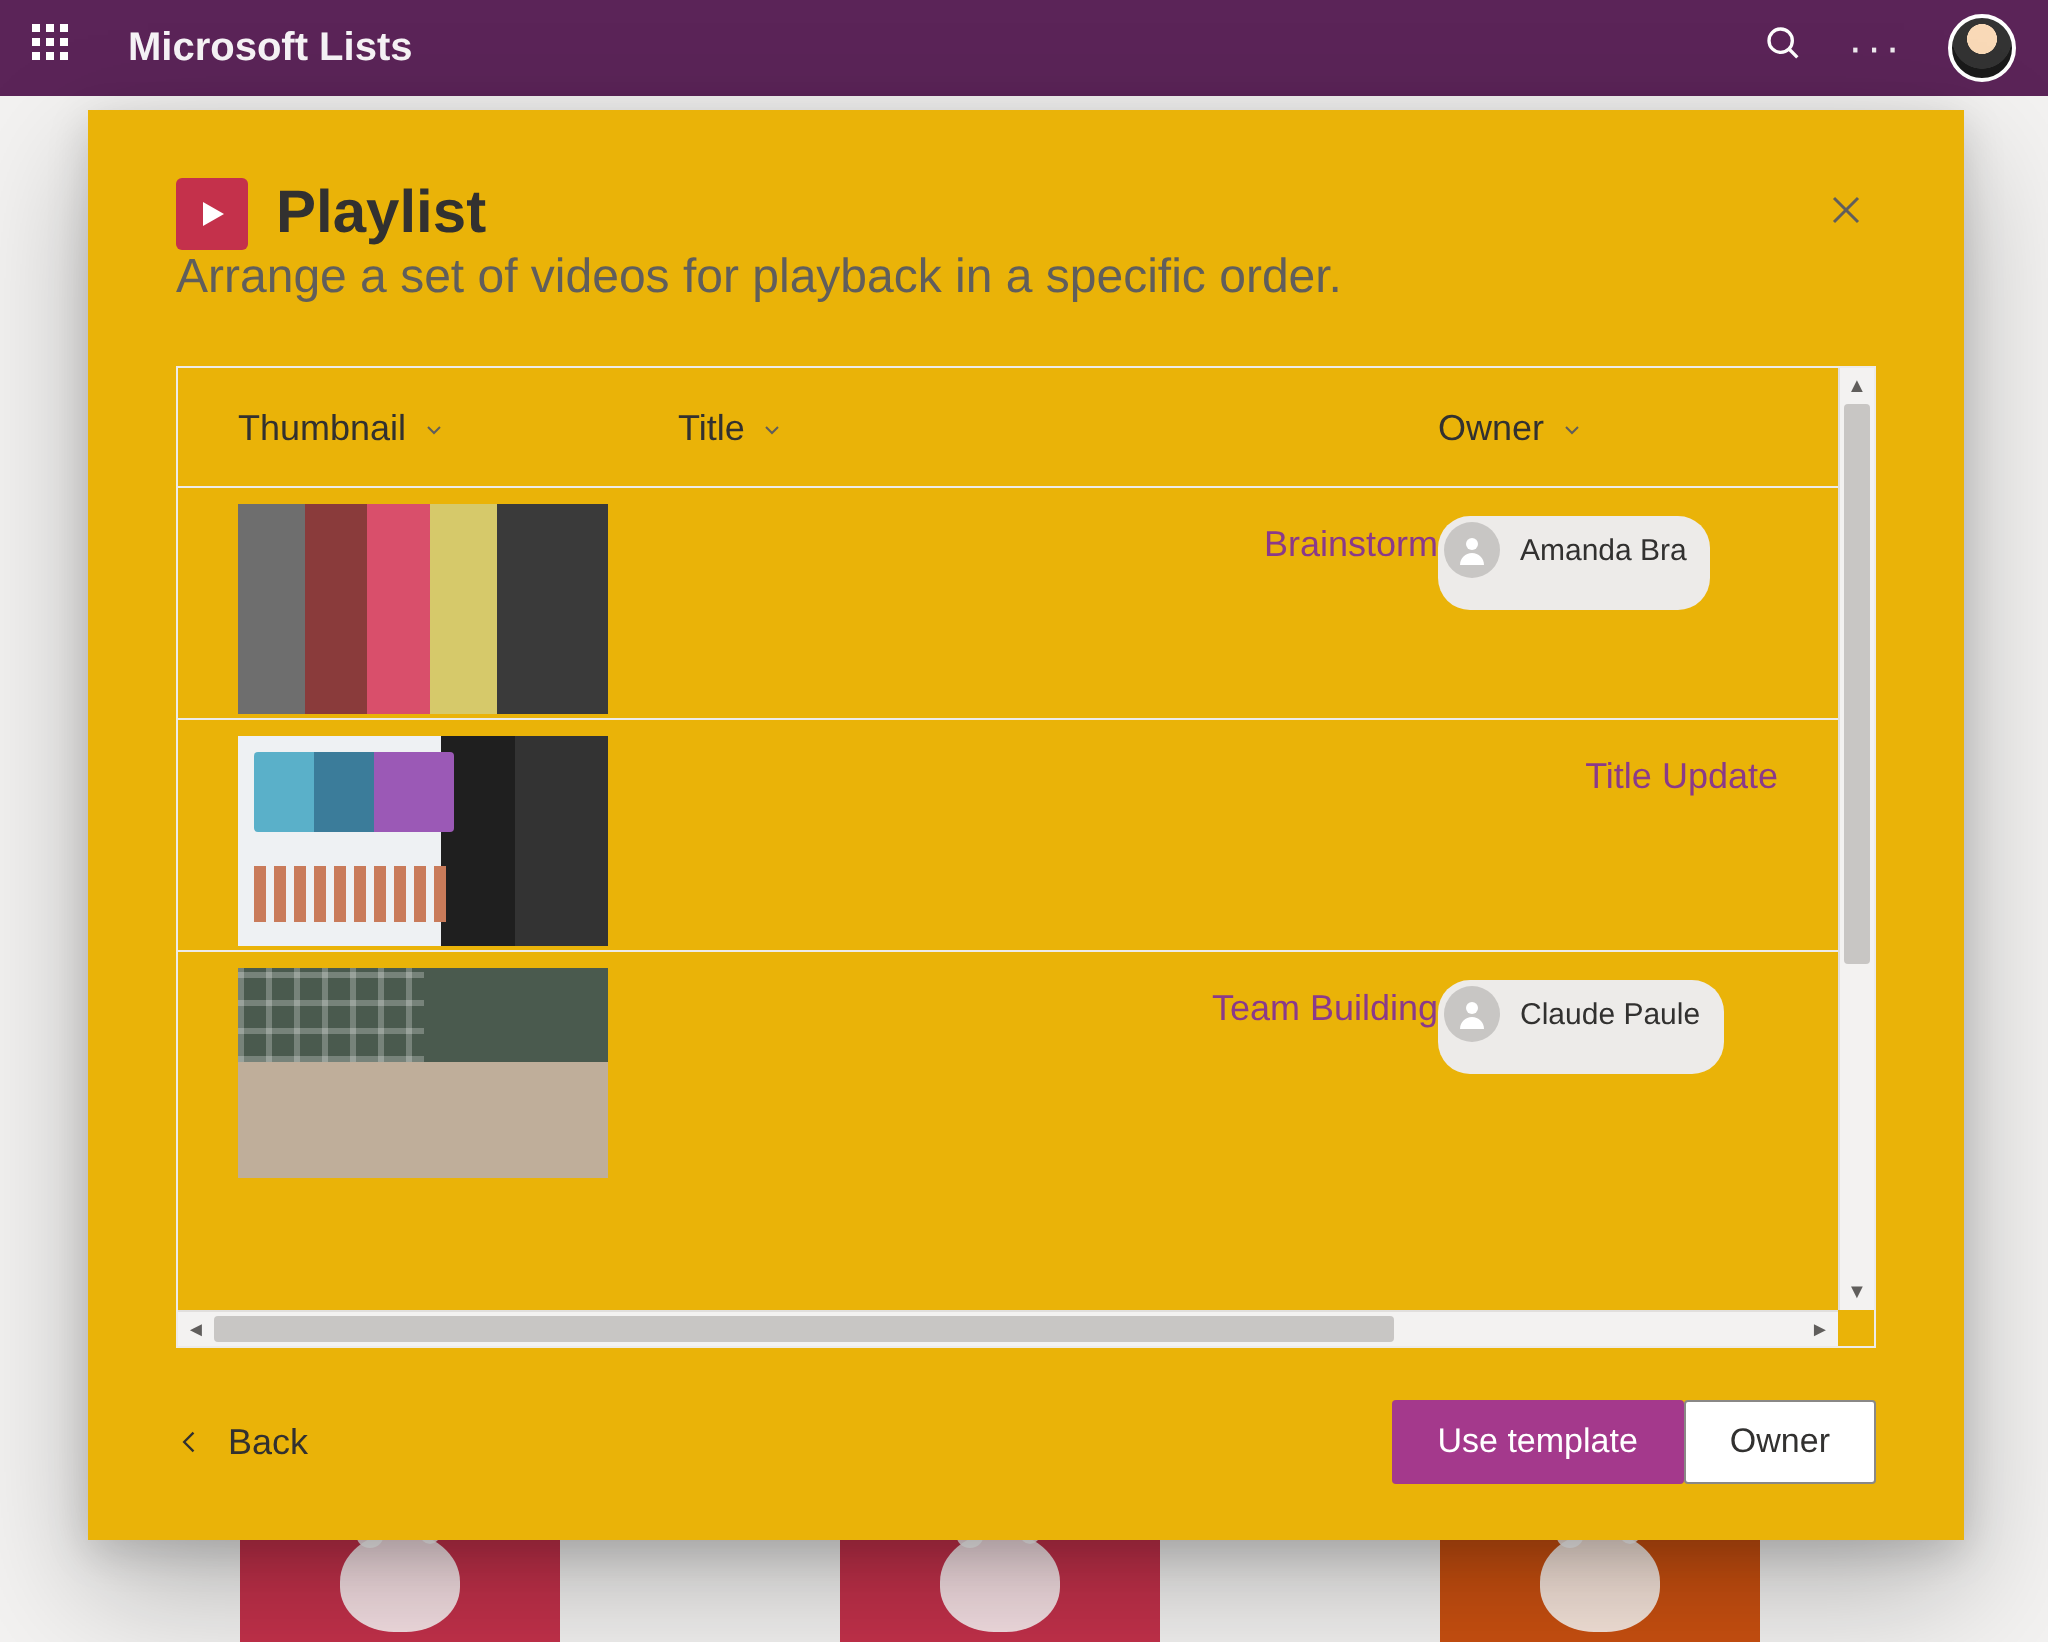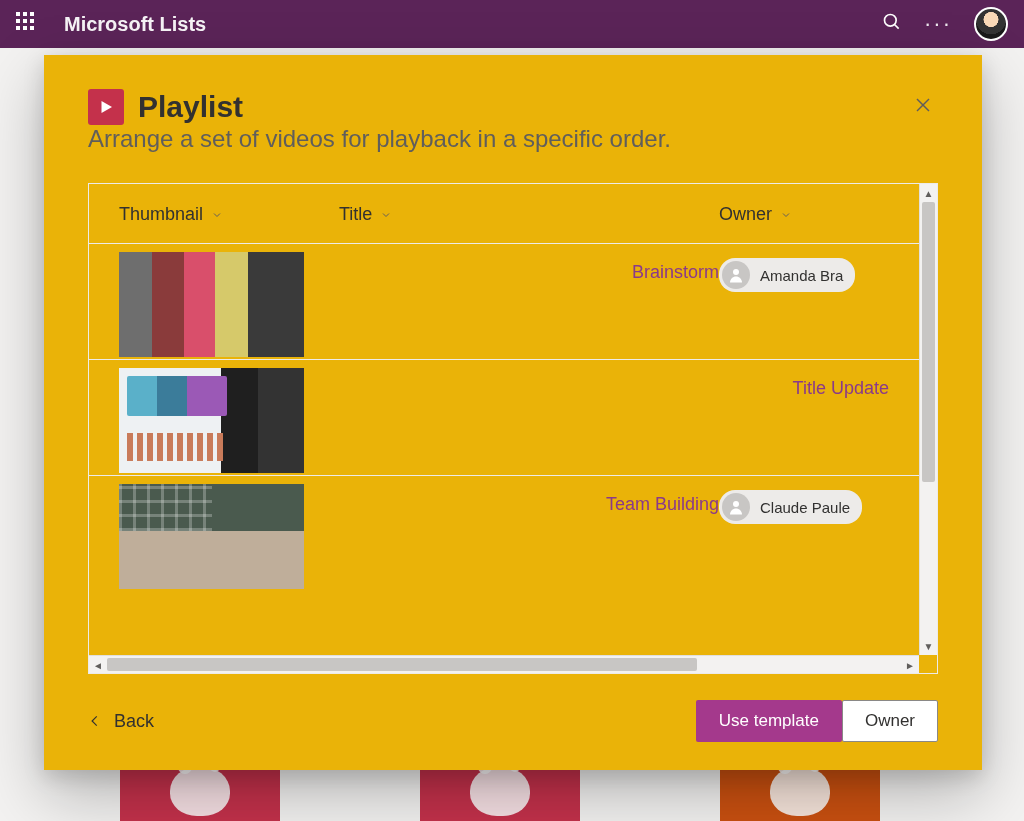--- a/index.html
+++ b/index.html
@@ -170,21 +170,21 @@
     .owner-cell {
       width: 170px;
       display:flex;
       align-items:center;
       padding-top:6px;
     }
     .owner-pill{
       display:flex; align-items:center; gap:10px;
       background:#edebe9;
       border-radius: 16px;
-      padding: 3px 12px 3px 3px;
+      padding: 3px 12px 16px 3px;
       font-size: 15px;
       color:#323130;
       white-space:nowrap;
       overflow:hidden;
       max-width:100%;
     }
     .owner-av{
       width:28px;height:28px;border-radius:50%;
       background:#c8c6c4;
       display:flex;align-items:center;justify-content:center;

